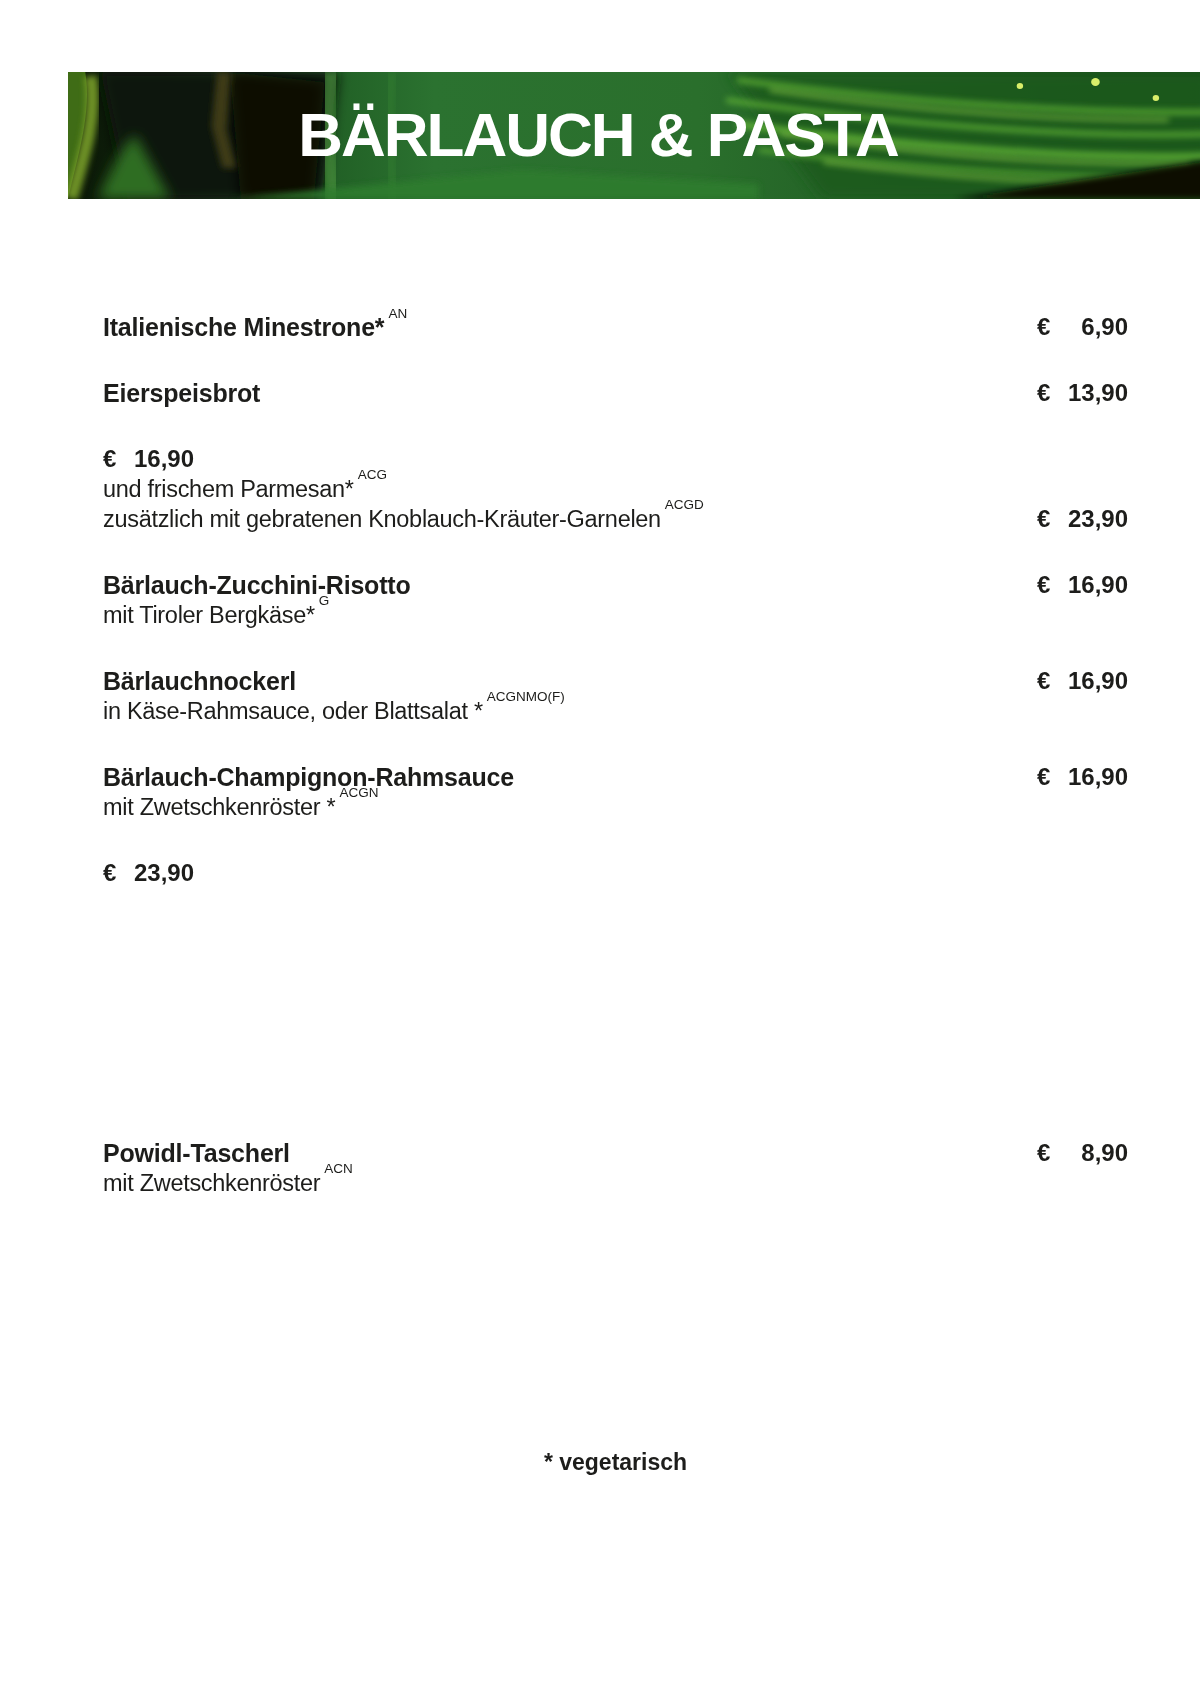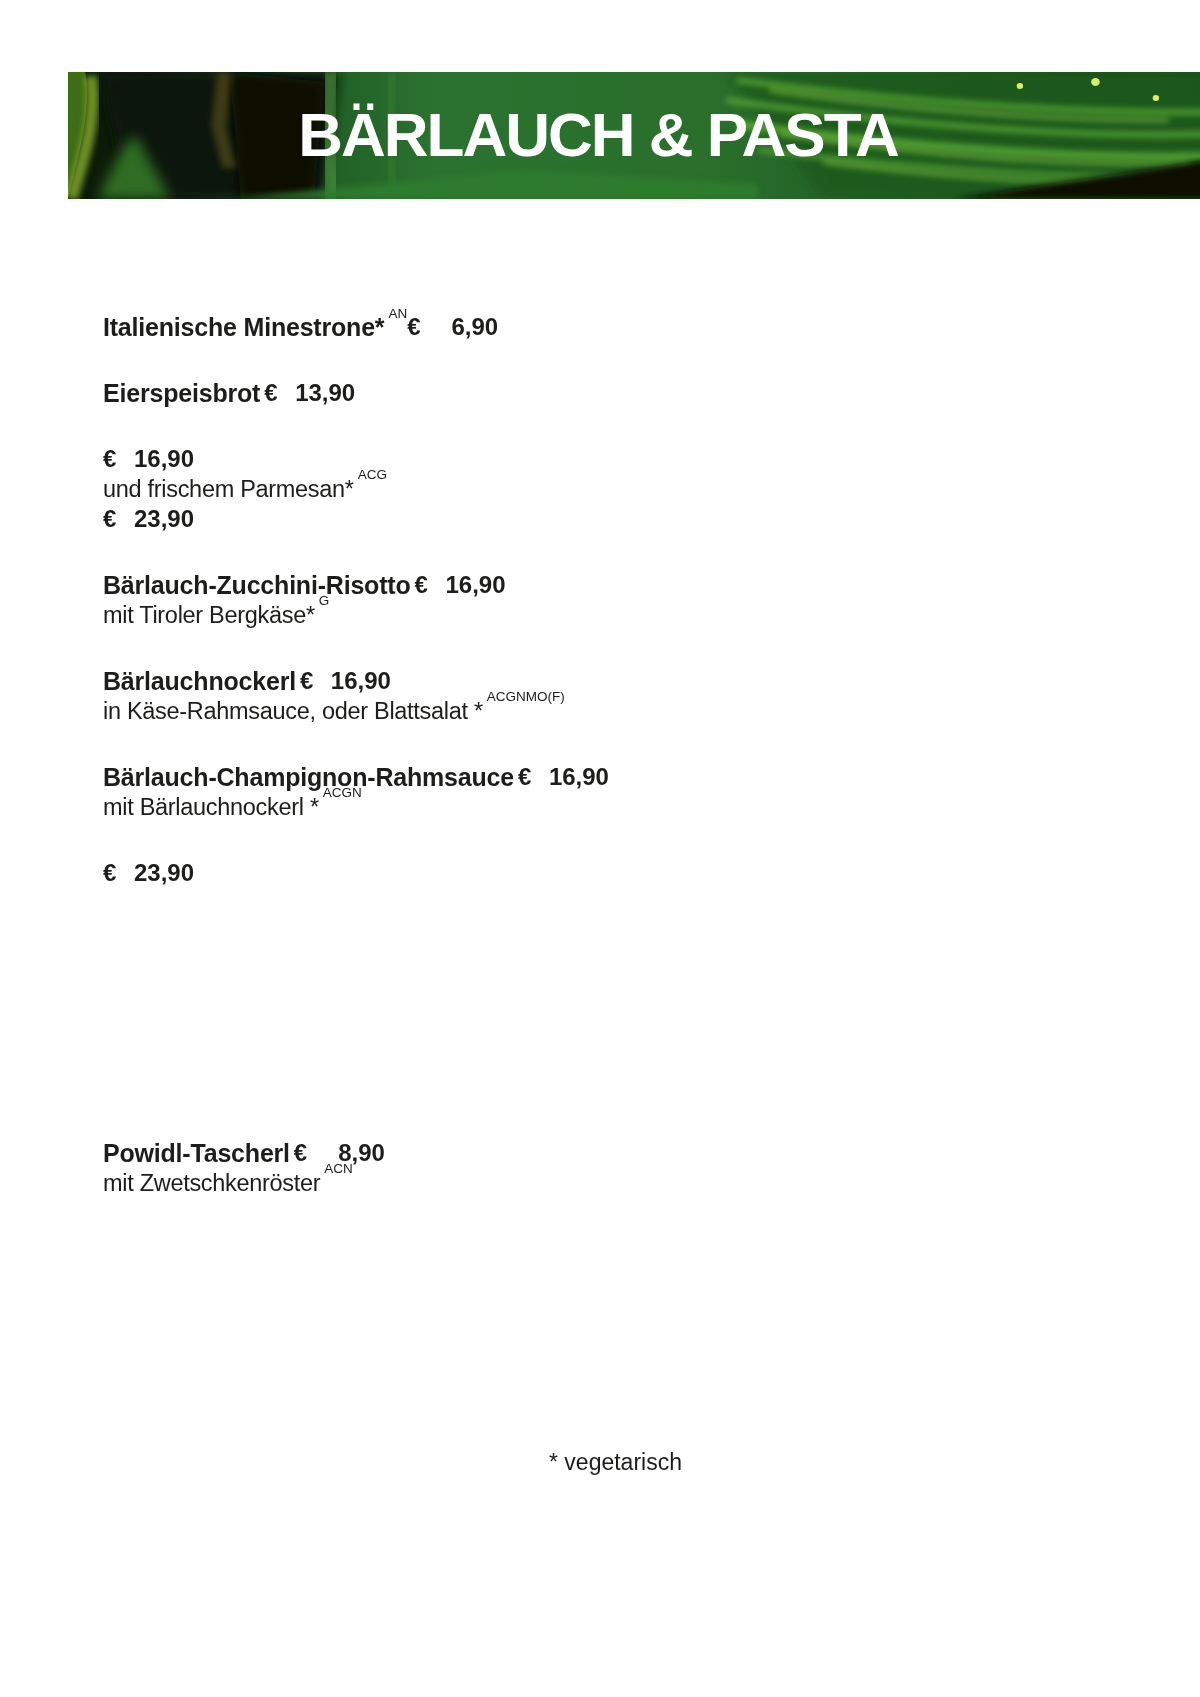--- a/index.html
+++ b/index.html
@@ -15,36 +15,36 @@
   .banner-title {
     position:absolute; left:0; right:84px; top:50%; transform:translateY(-52%);
     text-align:center; color:#ffffff; font-weight:bold; font-size:62px;
     letter-spacing:-2px; white-space:nowrap;
   }
 
   
   .menu { position:absolute; left:103px; top:312px; width:1025px; }
   .item { margin-bottom:36px; }
   .item.gap-before { margin-top:250px; }
-  .line { display:flex; justify-content:flex-start; align-items:flex-start; line-height:30px; }
+  .line { display:flex; justify-content:space-between; align-items:flex-start; line-height:30px; }
   .name { font-size:23.5px; letter-spacing:-0.3px; white-space:pre-wrap; }
   .title-line .name { font-weight:bold; font-size:25px; letter-spacing:-0.2px; }
   sup.code {
     font-size:13.5px; font-weight:normal; letter-spacing:0;
     position:relative; top:-9px; margin-left:4px; line-height:0;
   }
   .price {
     flex:none; width:91px; display:flex; justify-content:space-between;
     font-weight:bold; font-size:24px; line-height:30px;
   }
 
   
   .footer-note {
     position:absolute; left:103px; top:1449px; width:1025px;
-    text-align:center; font-size:23px;
+    text-align:center; font-size:23px;font-weight:bold;
   }
 </style>
 </head>
 <body>
 
 <div class="page">
 
   <header class="banner">
     <svg viewBox="0 0 1060 127" preserveAspectRatio="none">
       <defs>
@@ -123,20 +123,21 @@
       <div class="line title-line">
         <div class="price">
             <span>€</span>
             <span>16,90</span>
           </div>
       </div>
       <div class="line">
         <div class="name"><span>und frischem Parmesan*</span><sup class="code">ACG</sup></div>
       </div>
       <div class="line">
+        <div class="name"><span>zusätzlich mit gebratenen Knoblauch-Kräuter-Garnelen</span><sup class="code">ACGD</sup></div>
         <div class="price">
             <span>€</span>
             <span>23,90</span>
           </div>
       </div>
     </section>
 
     <section class="item">
       <div class="line title-line">
         <div class="name"><span>Bärlauch-Zucchini-Risotto</span><sup class="code"></sup></div>
@@ -165,21 +166,21 @@
 
     <section class="item">
       <div class="line title-line">
         <div class="name"><span>Bärlauch-Champignon-Rahmsauce</span><sup class="code"></sup></div>
         <div class="price">
             <span>€</span>
             <span>16,90</span>
           </div>
       </div>
       <div class="line">
-        <div class="name"><span>mit Bärlauchnockerl *</span><sup class="code">ACGN</sup></div>
+        <div class="name"><span>mit Zwetschkenröster *</span><sup class="code">ACGN</sup></div>
       </div>
     </section>
 
     <section class="item">
       <div class="line title-line">
         <div class="price">
             <span>€</span>
             <span>23,90</span>
           </div>
       </div>

